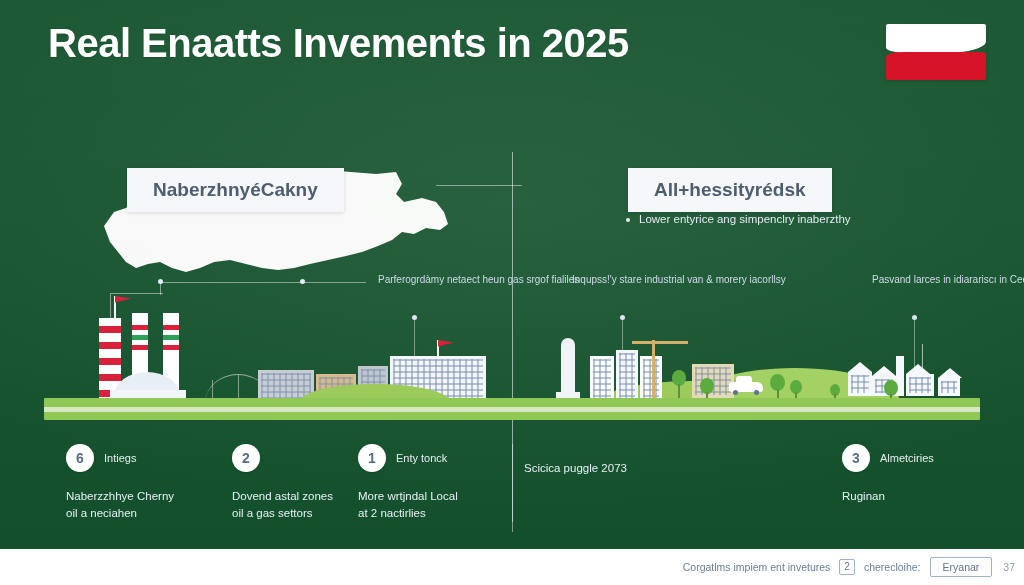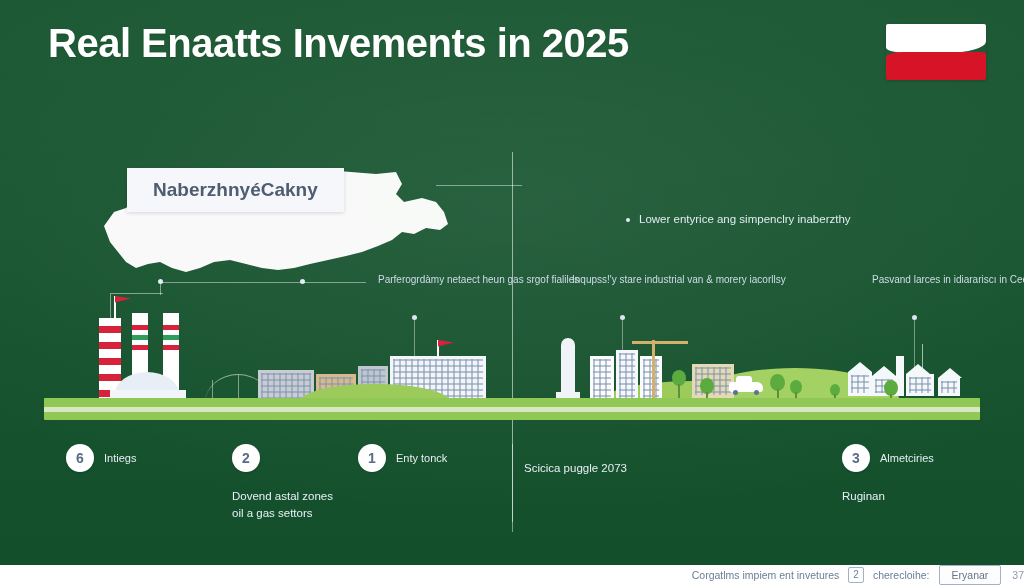--- a/index.html
+++ b/index.html
@@ -358,27 +358,27 @@
     width: 1px;
     height: 88px;
     background: rgba(255,255,255,0.45);
   }
 
   
   .footer {
     position: absolute;
     left: 0; right: 0;
     bottom: 0;
-    height: 20px;
+    height: 36px;
     background: #ffffff;
     display: flex;
     align-items: center;
     justify-content: flex-end;
     gap: 9px;
-    padding-right: 0;
+    padding-right: 9px;
     box-sizing: border-box;
   }
   .footer-text {
     color: #6a7e96;
     font-size: 10.5px;
     white-space: nowrap;
   }
   .footer-chip {
     border: 1px solid #9fb2c7;
     color: #6a7e96;
@@ -420,20 +420,21 @@
     <div class="stripe-bottom"></div>
   </div>
 
   <div class="divider"></div>
 
   <svg class="map-silhouette" viewBox="0 0 360 130">
     <path fill="#ffffff" d="M8,58 L18,44 L30,40 L40,30 L52,26 L58,14 L74,10 L92,6 L120,2 L170,0 L230,2 L280,6 L300,4 L306,16 L300,26 L308,34 L326,30 L340,34 L348,44 L352,56 L344,62 L330,60 L318,66 L306,64 L296,72 L282,78 L266,84 L250,88 L232,92 L214,96 L198,100 L182,102 L166,100 L150,96 L134,92 L118,94 L104,100 L90,104 L76,100 L64,94 L52,96 L40,100 L30,94 L22,84 L14,74 Z"></path>
   </svg>
 
   <div class="chip chip-left">NaberzhnyéCakny</div>
+  <div class="chip chip-right">All+hessityrédsk</div>
   <div class="chip-bullet">
     <span class="dot"></span><span>Lower entyrice ang simpenclry inaberzthy</span>
   </div>
 
   <div class="callout callout-a">Parferogrdàmy
 netaect heun
 gas srgof fialiles</div>
   <div class="callout callout-b">Inqupss!'y stare
 industrial van &amp;
 morery iacorllsy</div>
@@ -583,36 +584,40 @@
     <div class="road"></div>
   </div>
 
   <div class="stats">
 
     <div class="stat stat-1">
       <div class="stat-head">
         <div class="badge">6</div>
         <div class="stat-label">Intiegs</div>
       </div>
+      <div class="stat-desc">Naberzzhhye Cherny
+oil a neciahen</div>
     </div>
 
     <div class="stat stat-2">
       <div class="stat-head">
         <div class="badge">2</div>
         <div class="stat-label"></div>
       </div>
       <div class="stat-desc">Dovend astal zones
 oil a gas settors</div>
     </div>
 
     <div class="stat stat-3">
       <div class="stat-head">
         <div class="badge">1</div>
         <div class="stat-label">Enty tonck</div>
       </div>
+      <div class="stat-desc">More wrtjndal Local
+at 2 nactirlies</div>
     </div>
 
     <div class="stat stat-4">
       <div class="stat-desc">Scicica puggle 2073</div>
     </div>
 
     <div class="stat stat-5">
       <div class="stat-head">
         <div class="badge">3</div>
         <div class="stat-label">Almetciries</div>

